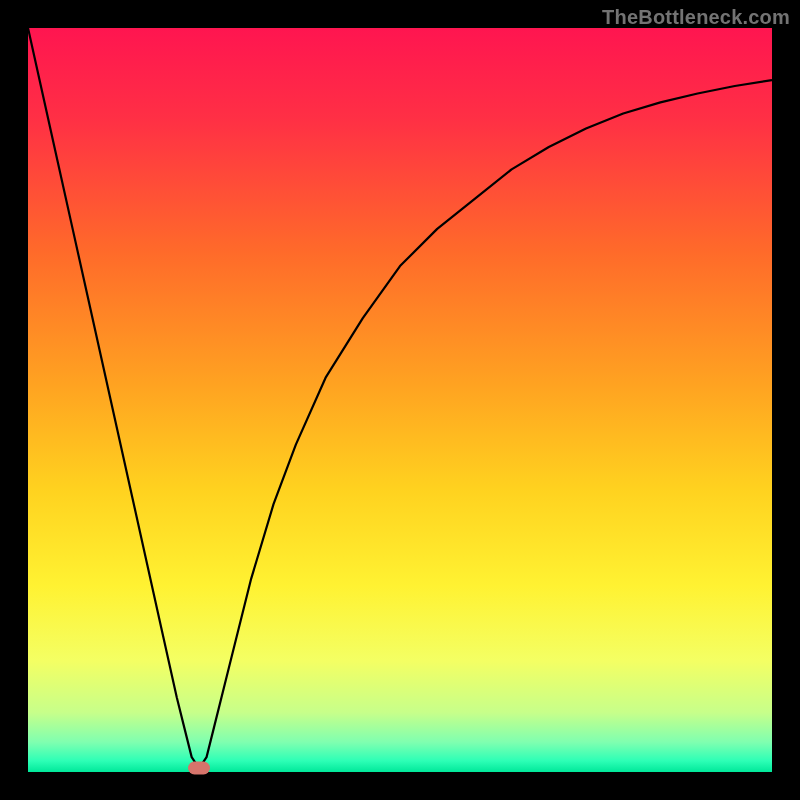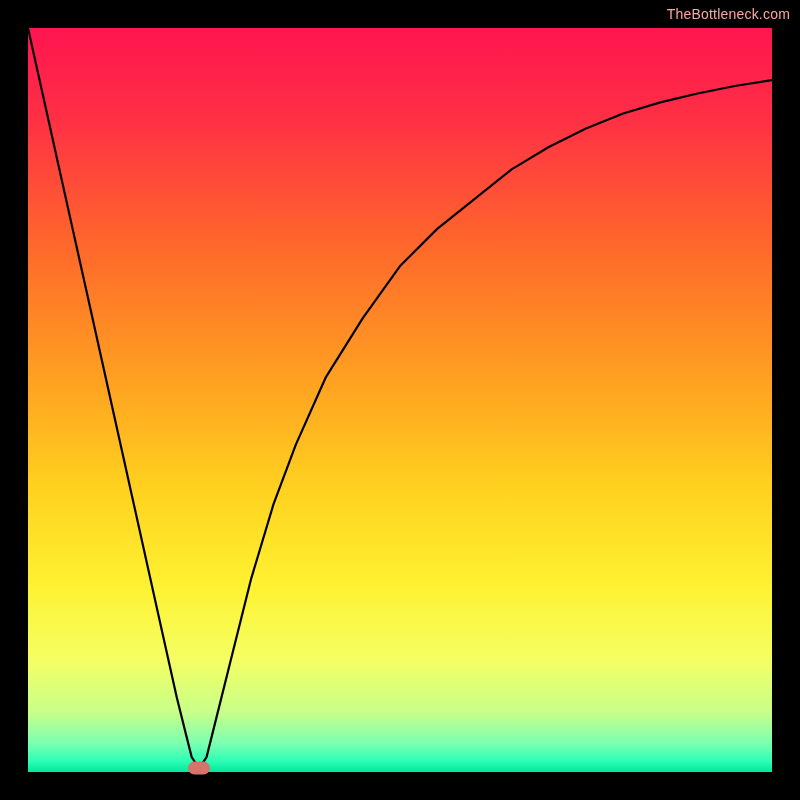--- a/index.html
+++ b/index.html
@@ -23,23 +23,23 @@
     position: absolute;
     left: 0;
     top: 0;
     width: 744px;
     height: 744px;
   }
   .watermark {
     position: absolute;
     top: 6px;
     right: 10px;
-    color: #fca5a5;
-    font-size: 14px;
-    font-weight: 400;
+    color: #737373;
+    font-size: 20px;
+    font-weight: 700;
     letter-spacing: 0.2px;
   }
   .marker {
     position: absolute;
     width: 22px;
     height: 13px;
     border-radius: 7px;
     background: #d6746b;
     transform: translate(-50%, -50%);
   }

